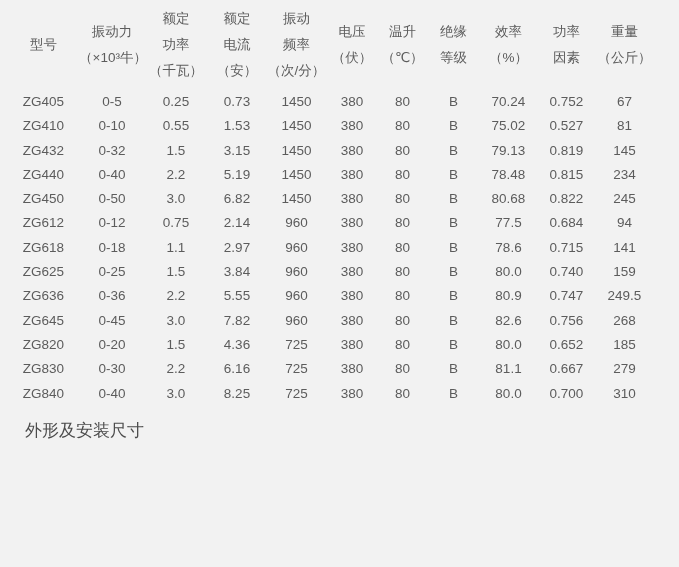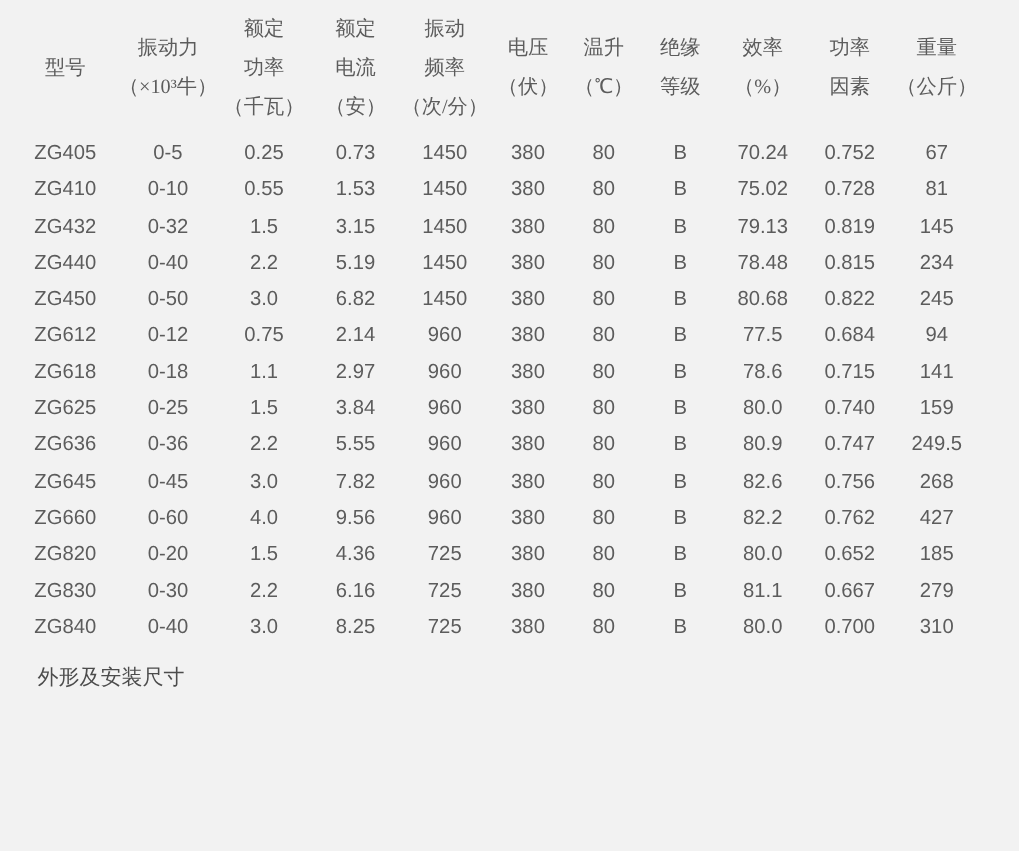--- a/index.html
+++ b/index.html
@@ -27,21 +27,20 @@
     text-align: center;
     vertical-align: middle;
     font-weight: normal;
     font-size: 13.5px;
     white-space: nowrap;
     overflow: visible;
   }
   .spec-table thead th {
     height: 90px;
     line-height: 26px;
-    font-family: Liberation Serif, serif;
   }
   .spec-table thead th .hline {
     display: block;
   }
   .spec-table tbody td {
     height: 24.3px;
     line-height: 24.3px;
   }
   
   .spec-table col:nth-child(1)  { width: 71px; }
@@ -51,21 +50,21 @@
   .spec-table col:nth-child(5)  { width: 59px; }
   .spec-table col:nth-child(6)  { width: 52px; }
   .spec-table col:nth-child(7)  { width: 49px; }
   .spec-table col:nth-child(8)  { width: 53px; }
   .spec-table col:nth-child(9)  { width: 57px; }
   .spec-table col:nth-child(10) { width: 59px; }
   .spec-table col:nth-child(11) { width: 57px; }
   .footer-caption {
     margin-left: 25px;
     margin-top: 13px;
-    font-size: 14px;
+    font-size: 17px;
     color: #4c4c4c;
   }
 </style>
 </head>
 <body>
 
 <table class="spec-table">
   <colgroup>
       <col>
       <col>
@@ -146,21 +145,21 @@
       <tr>
         <td>ZG410</td>
         <td>0-10</td>
         <td>0.55</td>
         <td>1.53</td>
         <td>1450</td>
         <td>380</td>
         <td>80</td>
         <td>B</td>
         <td>75.02</td>
-        <td>0.728</td>
+        <td>0.527</td>
         <td>81</td>
       </tr>
       <tr>
         <td>ZG432</td>
         <td>0-32</td>
         <td>1.5</td>
         <td>3.15</td>
         <td>1450</td>
         <td>380</td>
         <td>80</td>
@@ -252,33 +251,20 @@
         <td>0-45</td>
         <td>3.0</td>
         <td>7.82</td>
         <td>960</td>
         <td>380</td>
         <td>80</td>
         <td>B</td>
         <td>82.6</td>
         <td>0.756</td>
         <td>268</td>
-      </tr>
-      <tr>
-        <td>ZG660</td>
-        <td>0-60</td>
-        <td>4.0</td>
-        <td>9.56</td>
-        <td>960</td>
-        <td>380</td>
-        <td>80</td>
-        <td>B</td>
-        <td>82.2</td>
-        <td>0.762</td>
-        <td>427</td>
       </tr>
       <tr>
         <td>ZG820</td>
         <td>0-20</td>
         <td>1.5</td>
         <td>4.36</td>
         <td>725</td>
         <td>380</td>
         <td>80</td>
         <td>B</td>

